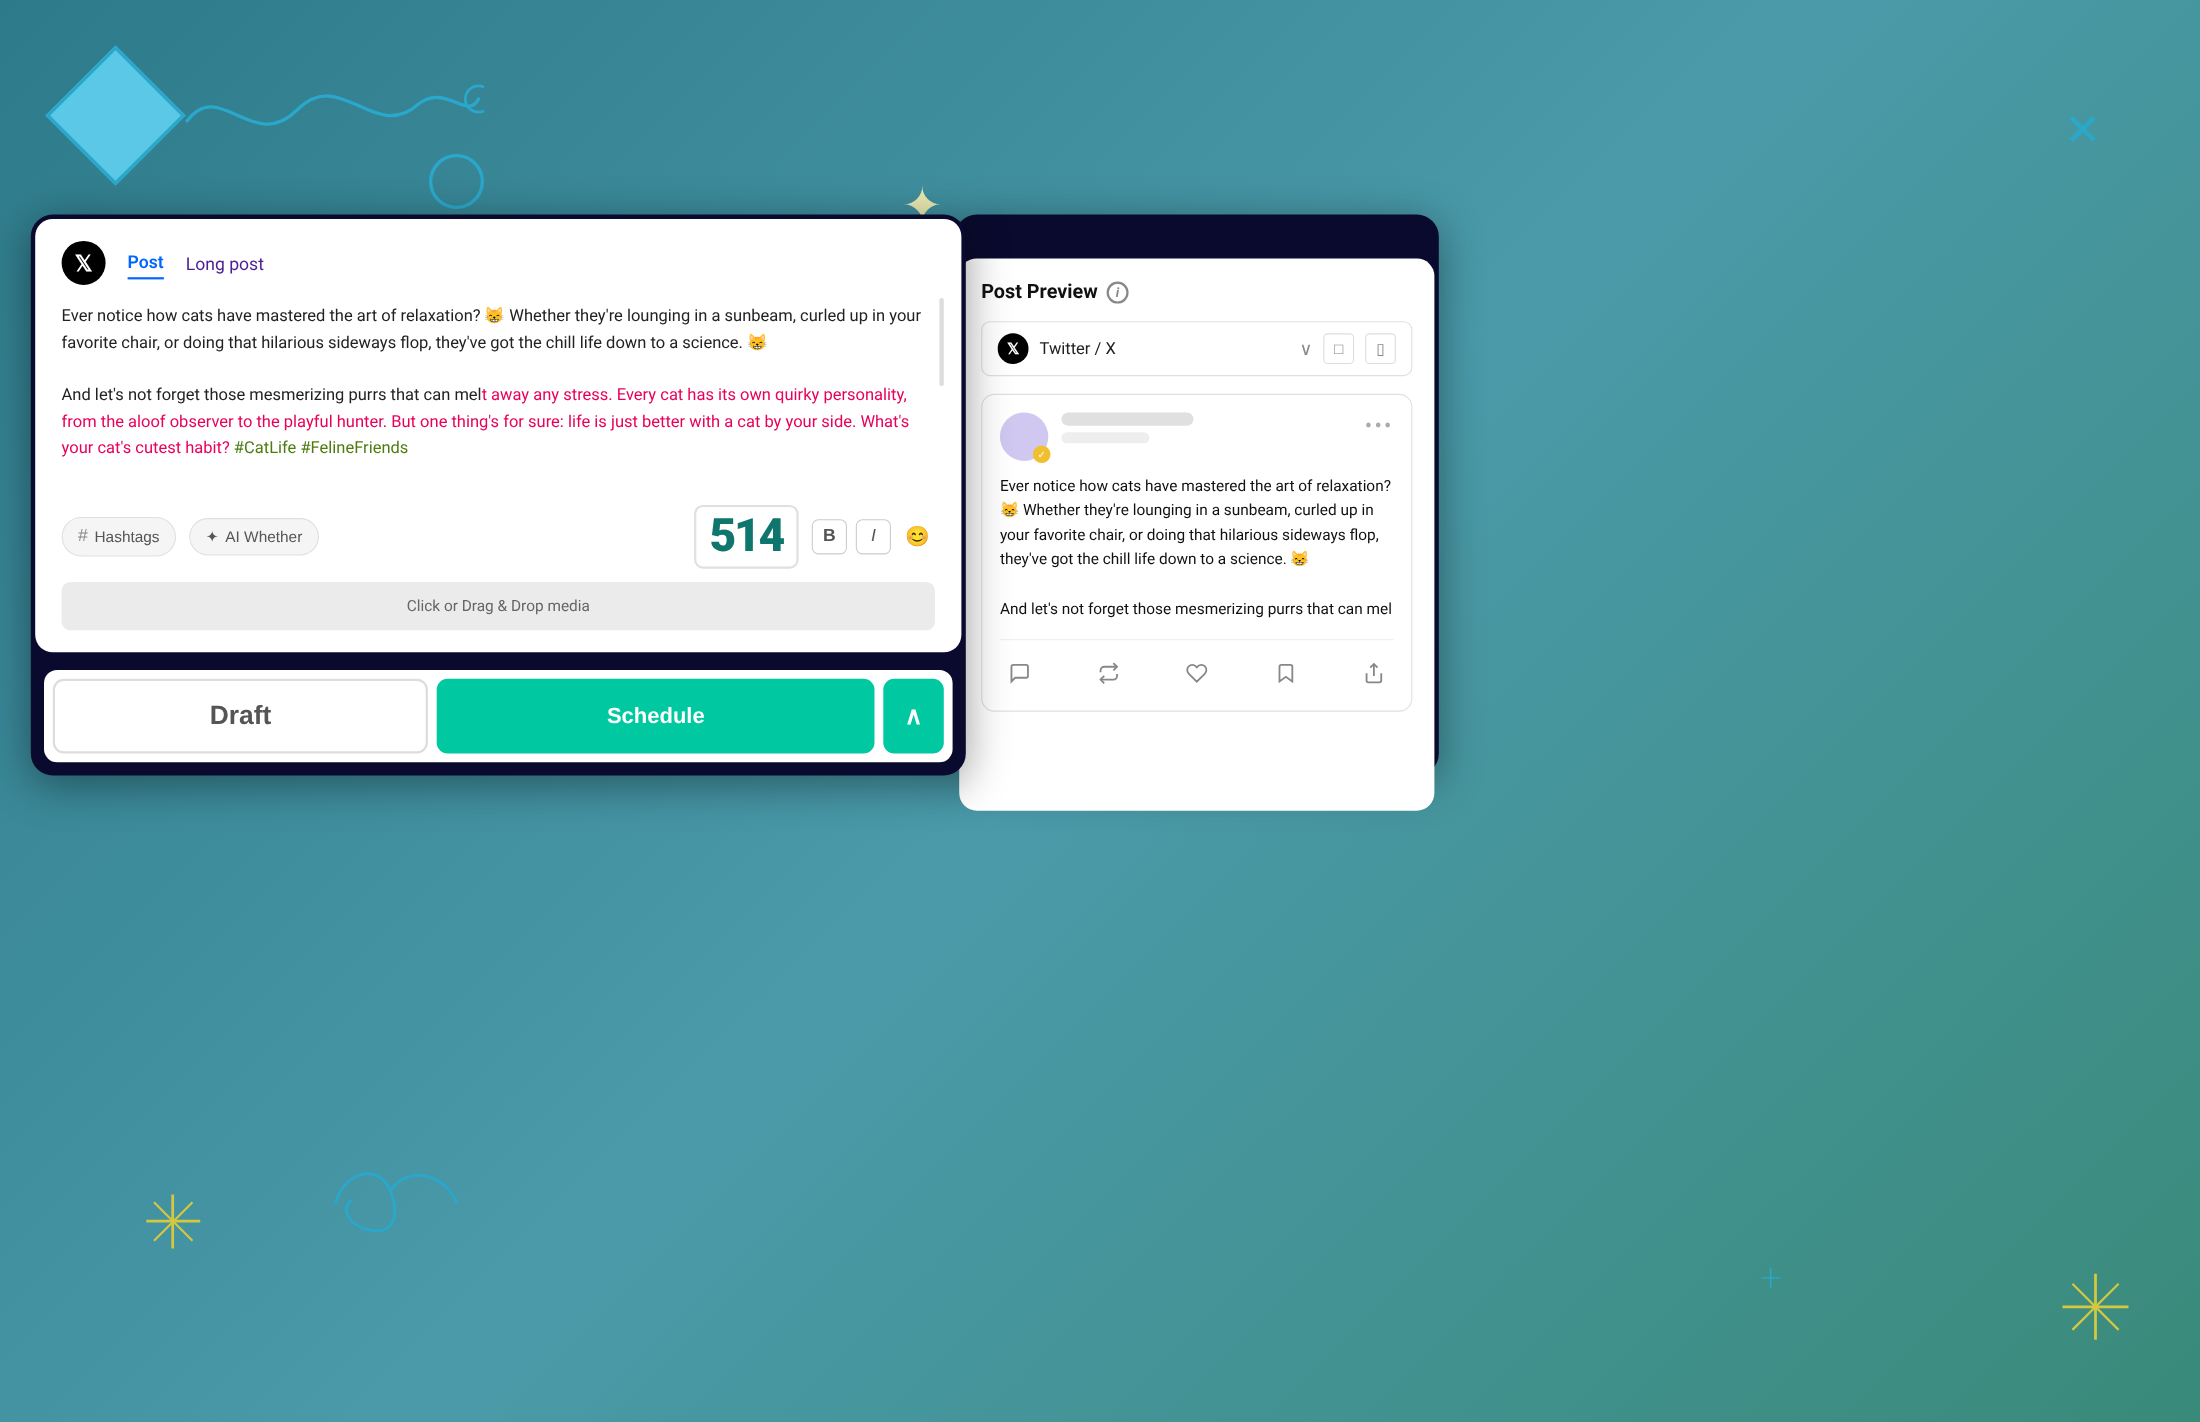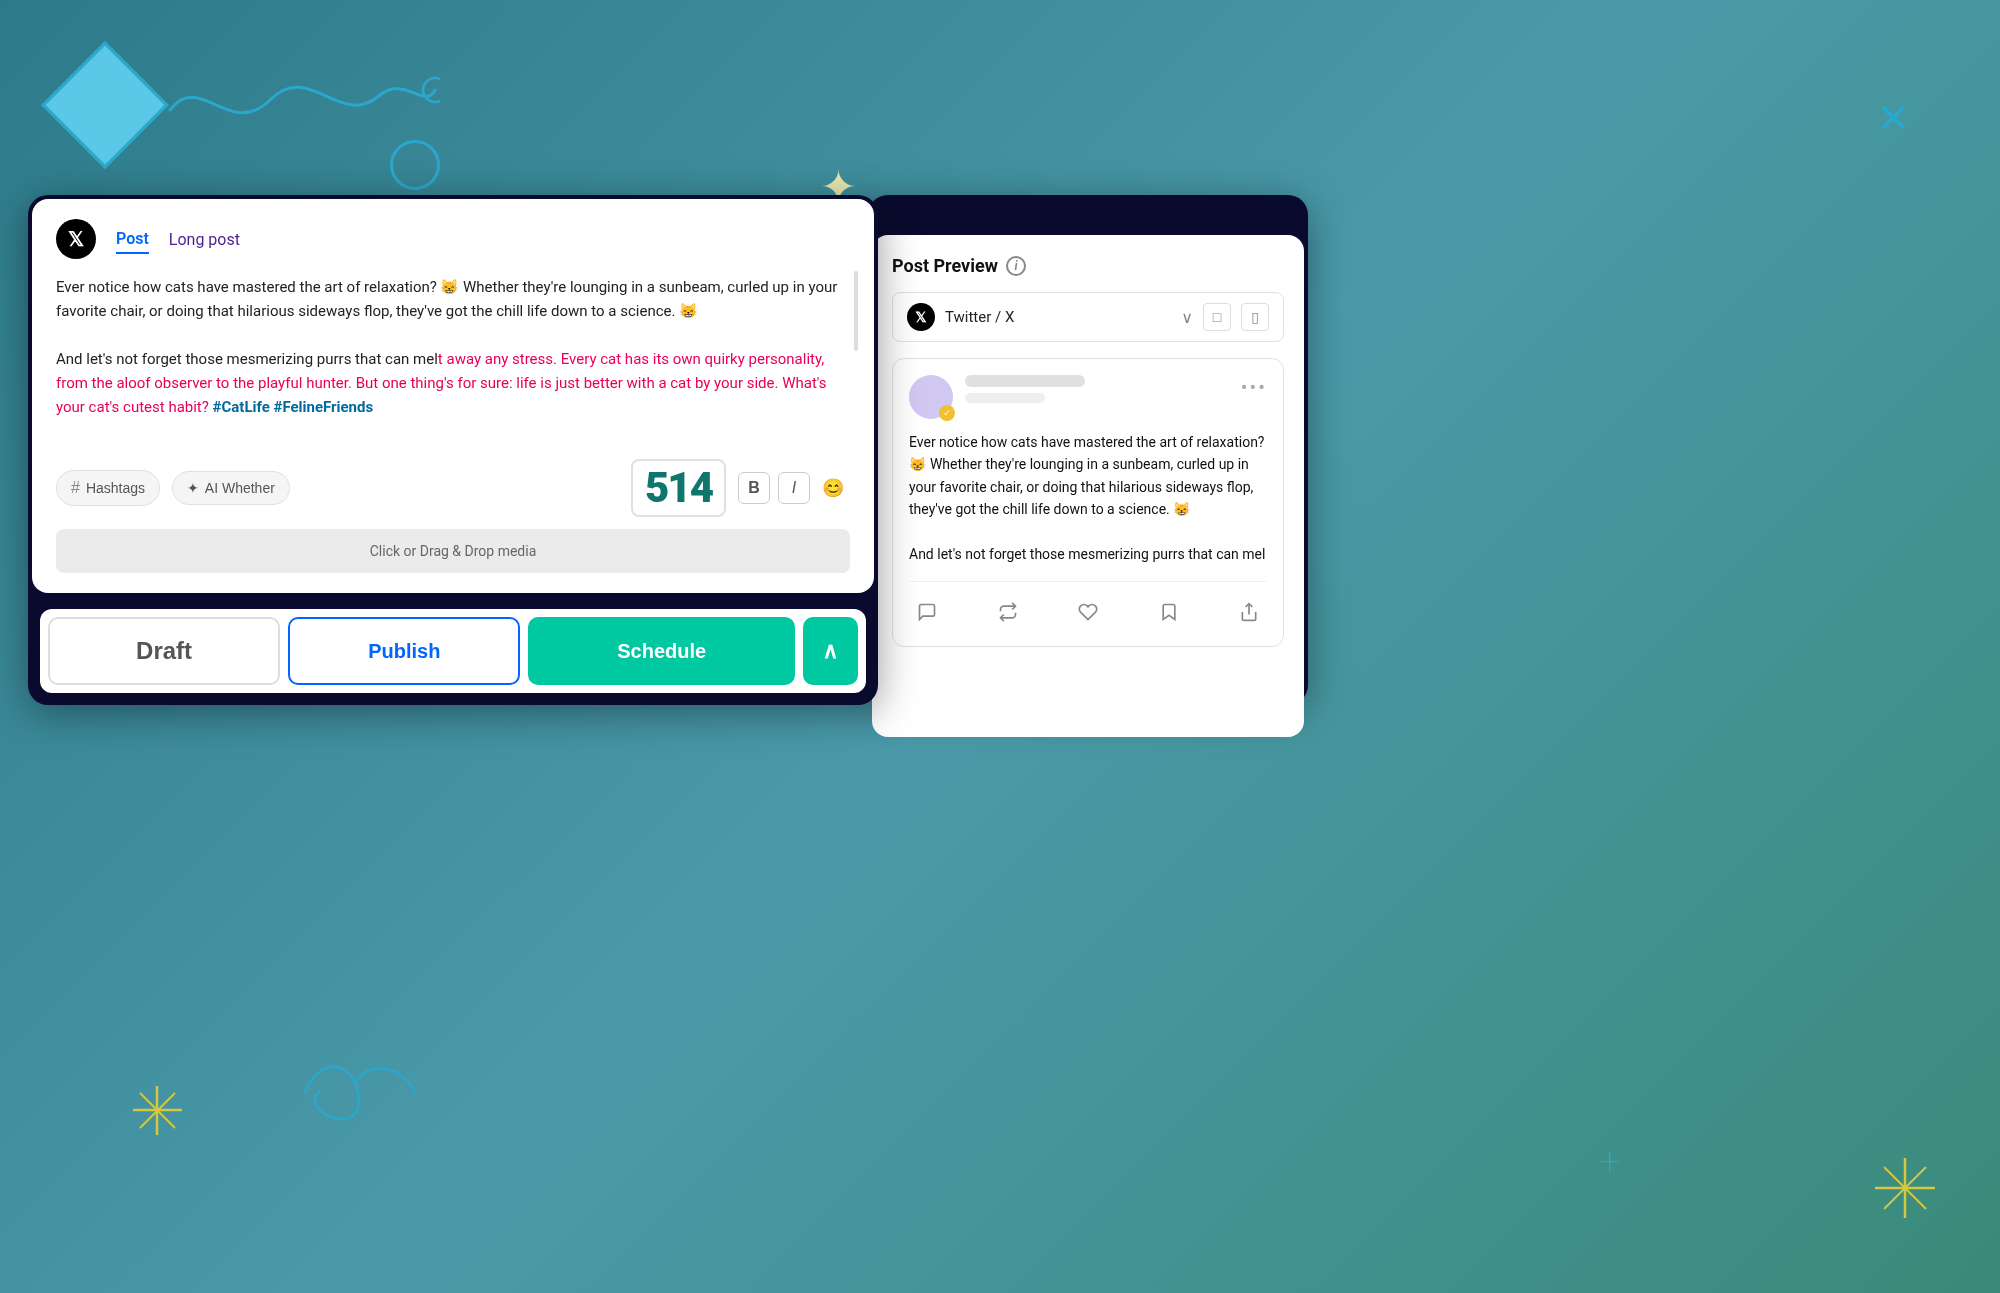--- a/index.html
+++ b/index.html
@@ -126,22 +126,22 @@
 
     .post-text .normal {
       color: #222;
     }
 
     .post-text .overflow {
       color: #e8005a;
     }
 
     .post-text .hashtag {
-      color: #0369a1;
-      font-weight: 700;
+      color: #4d7c0f;
+      font-weight: 400;
     }
 
     
     .editor-toolbar {
       display: flex;
       align-items: center;
       gap: 12px;
       margin-bottom: 12px;
       padding-top: 8px;
     }
@@ -536,21 +536,20 @@
         </div>
 
         <div class="media-upload">Click or Drag &amp; Drop media</div>
 
       </div>
     </div>
 
     <div style="padding: 16px 8px 8px 8px;">
       <div class="action-buttons-inner" style="display:flex; gap:8px; background: white; padding: 8px; border-radius: 12px;">
         <button class="btn-draft">Draft</button>
-        <button class="btn-publish">Publish</button>
         <button class="btn-schedule">Schedule</button>
         <button class="btn-expand">
           <span style="font-size:22px; font-weight:700;">∧</span>
         </button>
       </div>
     </div>
   </div>
 
   <div class="preview-panel">
     <div class="preview-inner">

